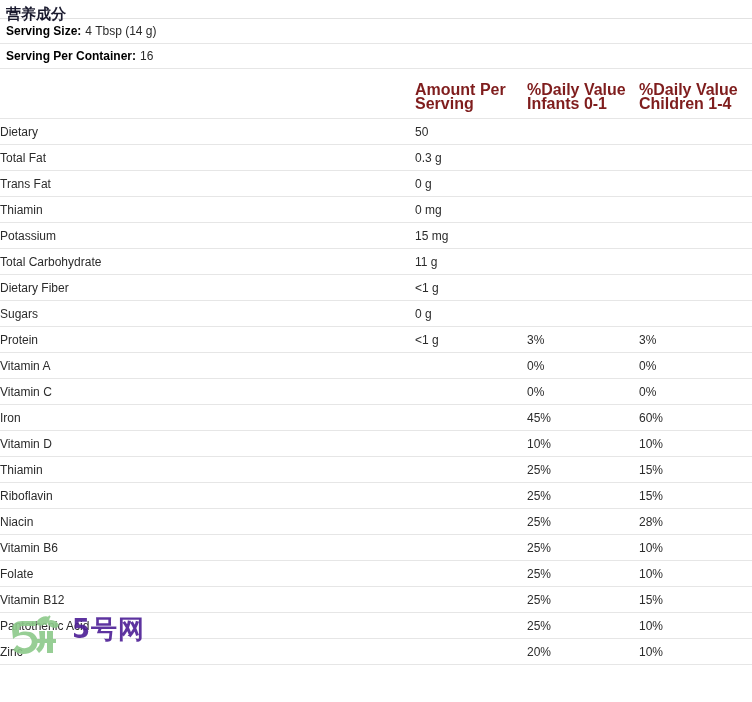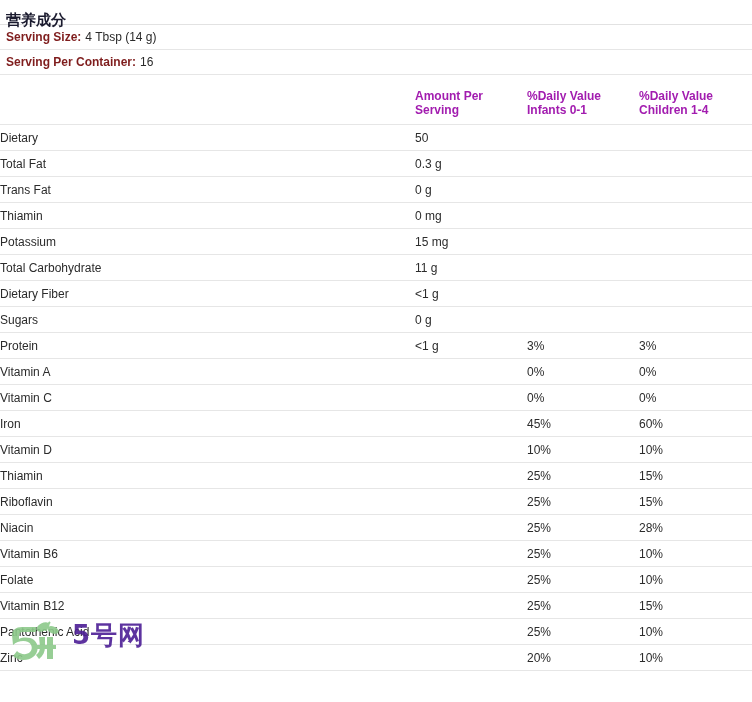--- a/index.html
+++ b/index.html
@@ -17,21 +17,21 @@
     position: relative;
   }
 
   .panel {
     width: 752px;
     position: relative;
   }
 
   
   .title-row {
-    height: 25px;
+    height: 19px;
     padding: 0 6px;
     box-sizing: border-box;
     display: flex;
     align-items: flex-end;
     border-bottom: 1px solid #e2e2e2;
   }
   .title-text {
     font-size: 15px;
     font-weight: bold;
     line-height: 15px;
@@ -45,21 +45,21 @@
     height: 25px;
     box-sizing: border-box;
     padding: 0 6px;
     display: flex;
     align-items: center;
     border-bottom: 1px solid #e6e6e6;
     font-size: 12px;
   }
   .serving-label {
     font-weight: bold;
-    color: #7f1d1d;
+    color: #000000;
     margin-right: 4px;
   }
   .serving-value {
     color: #2a2a2a;
   }
 
   
   .spacer-row {
     height: 8px;
   }
@@ -73,23 +73,23 @@
   }
   table.nutrition col.c-name   { width: 415px; }
   table.nutrition col.c-amount { width: 112px; }
   table.nutrition col.c-inf    { width: 112px; }
   table.nutrition col.c-chi    { width: 113px; }
 
   table.nutrition thead th {
     text-align: left;
     vertical-align: top;
     font-weight: bold;
-    font-size: 12px;
+    font-size: 16px;
     line-height: 14px;
-    color: #a21caf;
+    color: #7f1d1d;
     padding: 6px 0 7px 0;
     border-bottom: 1px solid #e6e6e6;
   }
   table.nutrition thead th .hl2 { display: block; }
 
   table.nutrition tbody td {
     height: 25px;
     padding: 0;
     border-bottom: 1px solid #e6e6e6;
     color: #2b2b2b;

